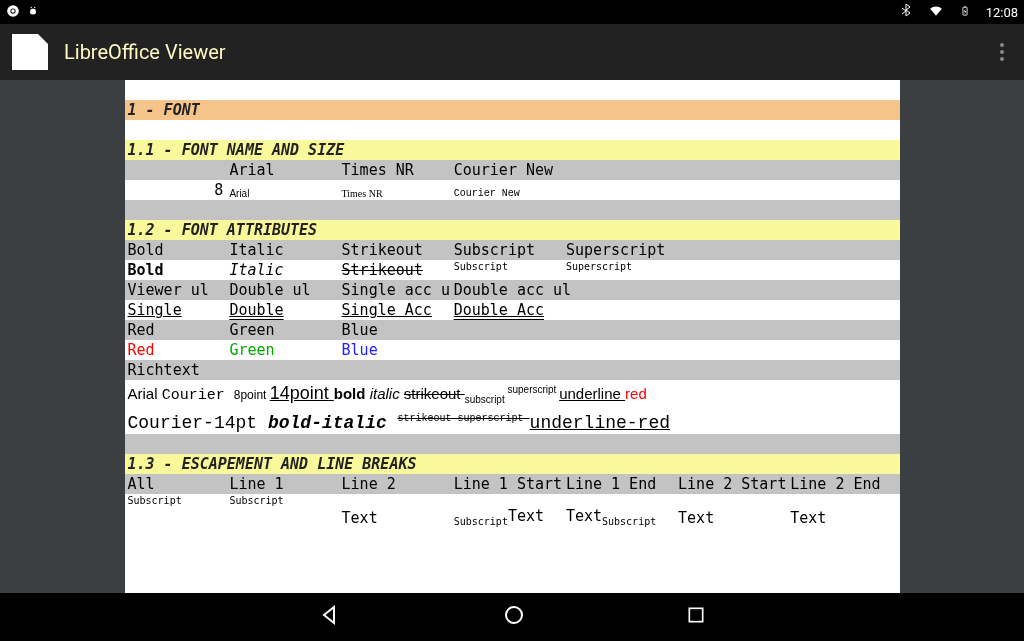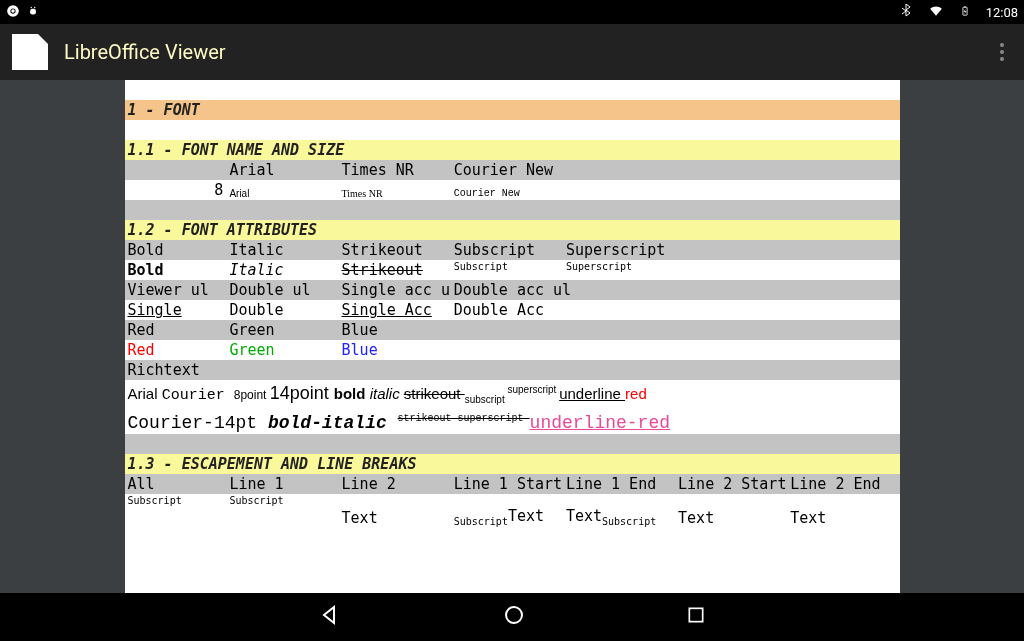--- a/index.html
+++ b/index.html
@@ -49,32 +49,32 @@
   .fs8  { font-size:10px; }
   .fs10 { font-size:13px; }
   .fs12 { font-size:16px; }
 
   .bold { font-weight:bold; }
   .italic { font-style:italic; }
   .strike { text-decoration:line-through; }
   .sub { font-size:10px; vertical-align:sub; }
   .sup { font-size:10px; vertical-align:super; }
   .ul-single { text-decoration:underline; }
-  .ul-double { text-decoration-style:double; }
+  .ul-double { text-decoration:underline; text-decoration-style:double; }
   .c-red { color:#f00; }
   .c-green { color:#0a0; }
   .c-blue { color:#22f; }
 
   .richrow1 { font-family: Arial,sans-serif; font-size:15px; }
   .richrow1 .cpart { font-family:'Courier New',monospace; }
   .richrow1 .p8 { font-size:12px; }
-  .richrow1 .p14 { font-size:18px; }
+  .richrow1 .p14 { font-size:18px;text-decoration:underline; }
   .richrow2 { font-family:'Courier New',monospace; font-size:18px; }
   .richrow2 .sosup { font-size:10px; text-decoration:line-through; vertical-align:super; }
-  .ul-red { text-decoration:underline; color:#ec4899; }
+  .ul-red { text-decoration:underline; color:#000000; }
 
   
   .nav-bar { height:48px; background:#000; display:flex; justify-content:center; align-items:center; gap:160px; }
   .nav-bar svg { stroke:#fff; fill:none; stroke-width:2; }
 </style>
 </head>
 <body>
 
 <div class="status-bar">
   <div class="status-left">

